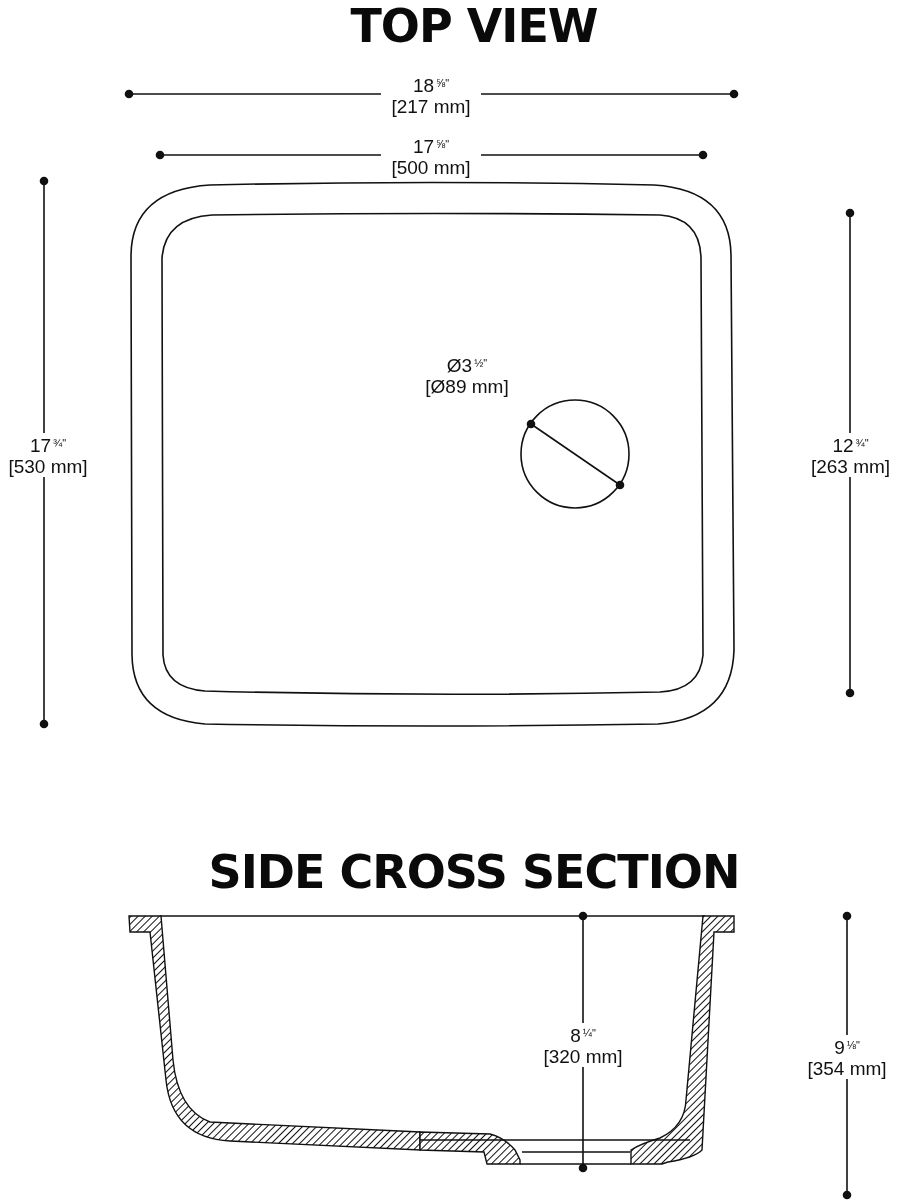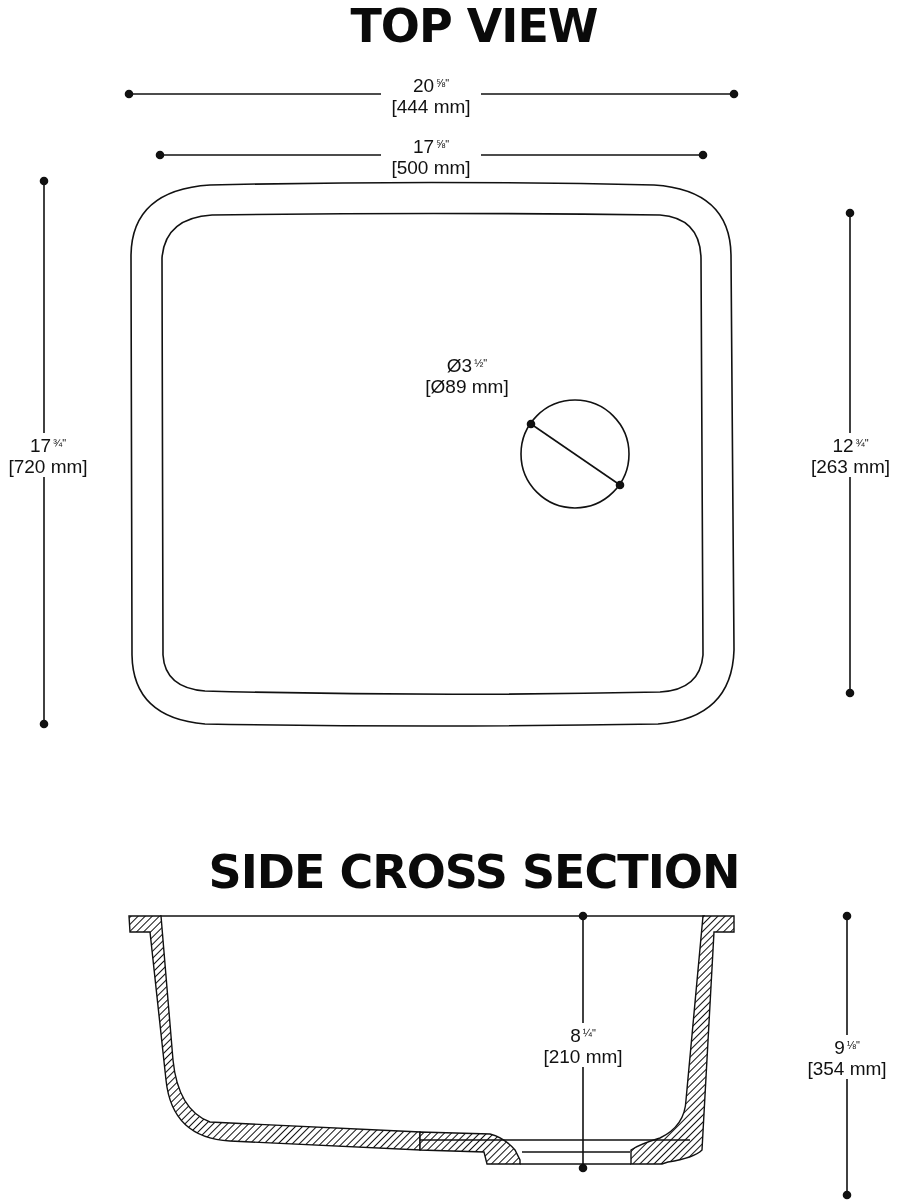--- a/index.html
+++ b/index.html
@@ -77,39 +77,39 @@
     <circle cx="583" cy="1168" r="3.5"></circle>
   </g>
   <g stroke="#111" stroke-width="1.6" fill="#111">
     <line x1="847" y1="916" x2="847" y2="1195"></line>
     <circle cx="847" cy="916" r="3.5"></circle>
     <circle cx="847" cy="1195" r="3.5"></circle>
   </g>
 </svg>
 
 <div class="dim-label" style="left:381px; top:73px; width:100px;">
-  <span class="line"><span>20</span><span class="frac">⅝"</span></span>
-  <span class="line">[444 mm]</span>
+  <span class="line"><span>18</span><span class="frac">⅝"</span></span>
+  <span class="line">[217 mm]</span>
 </div>
 <div class="dim-label" style="left:381px; top:134px; width:100px;">
   <span class="line"><span>17</span><span class="frac">⅝"</span></span>
   <span class="line">[500 mm]</span>
 </div>
 <div class="dim-label" style="left:0px; top:433px; width:96px;">
   <span class="line"><span>17</span><span class="frac">¾"</span></span>
-  <span class="line">[720 mm]</span>
+  <span class="line">[530 mm]</span>
 </div>
 <div class="dim-label" style="left:803px; top:433px; width:95px;">
   <span class="line"><span>12</span><span class="frac">¾"</span></span>
   <span class="line">[263 mm]</span>
 </div>
 <div class="dim-label" style="left:414px; top:353px; width:106px;">
   <span class="line"><span>Ø3</span><span class="frac">½"</span></span>
   <span class="line">[Ø89 mm]</span>
 </div>
 <div class="dim-label" style="left:535px; top:1023px; width:96px;">
   <span class="line"><span>8</span><span class="frac">¼"</span></span>
-  <span class="line">[210 mm]</span>
+  <span class="line">[320 mm]</span>
 </div>
 <div class="dim-label" style="left:799px; top:1035px; width:96px;">
   <span class="line"><span>9</span><span class="frac">⅛"</span></span>
   <span class="line">[354 mm]</span>
 </div>
 
 </body></html>

